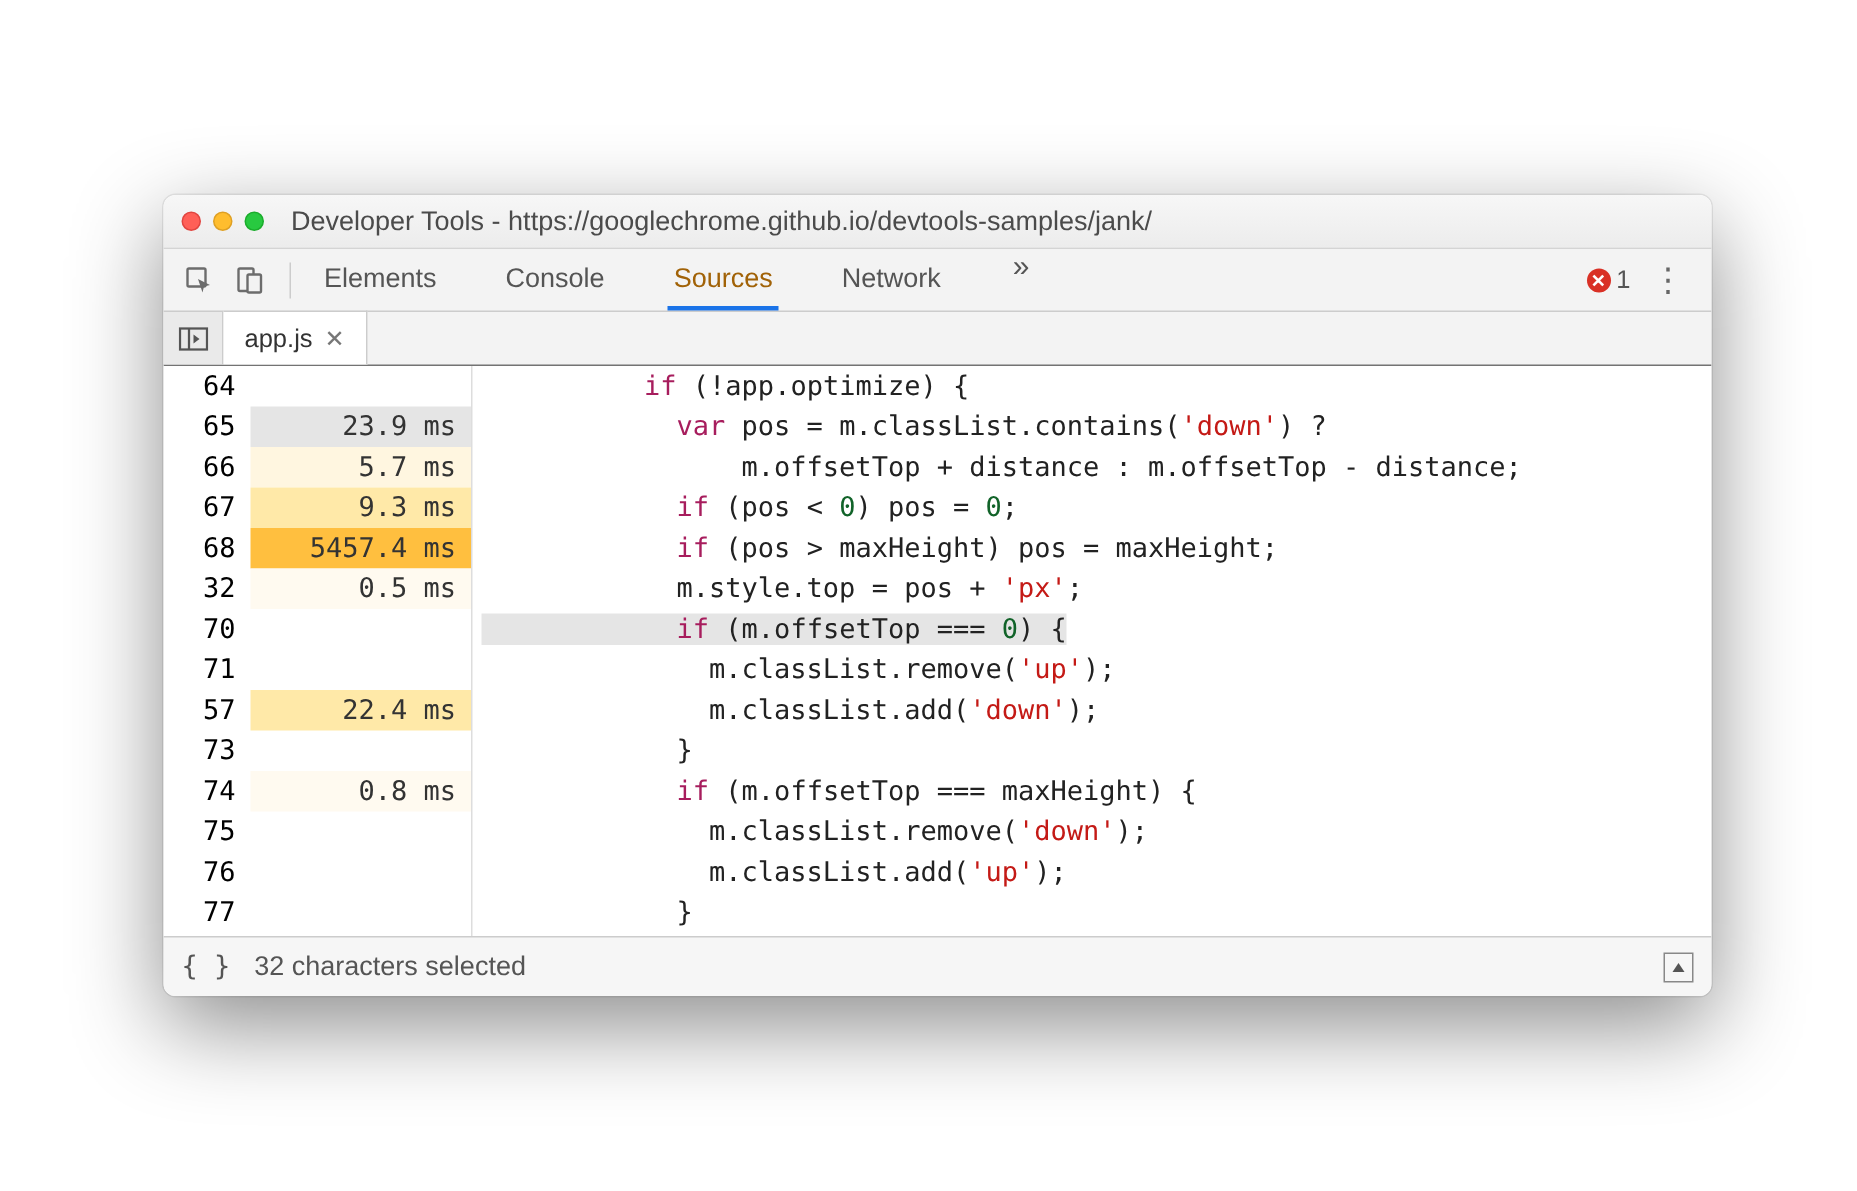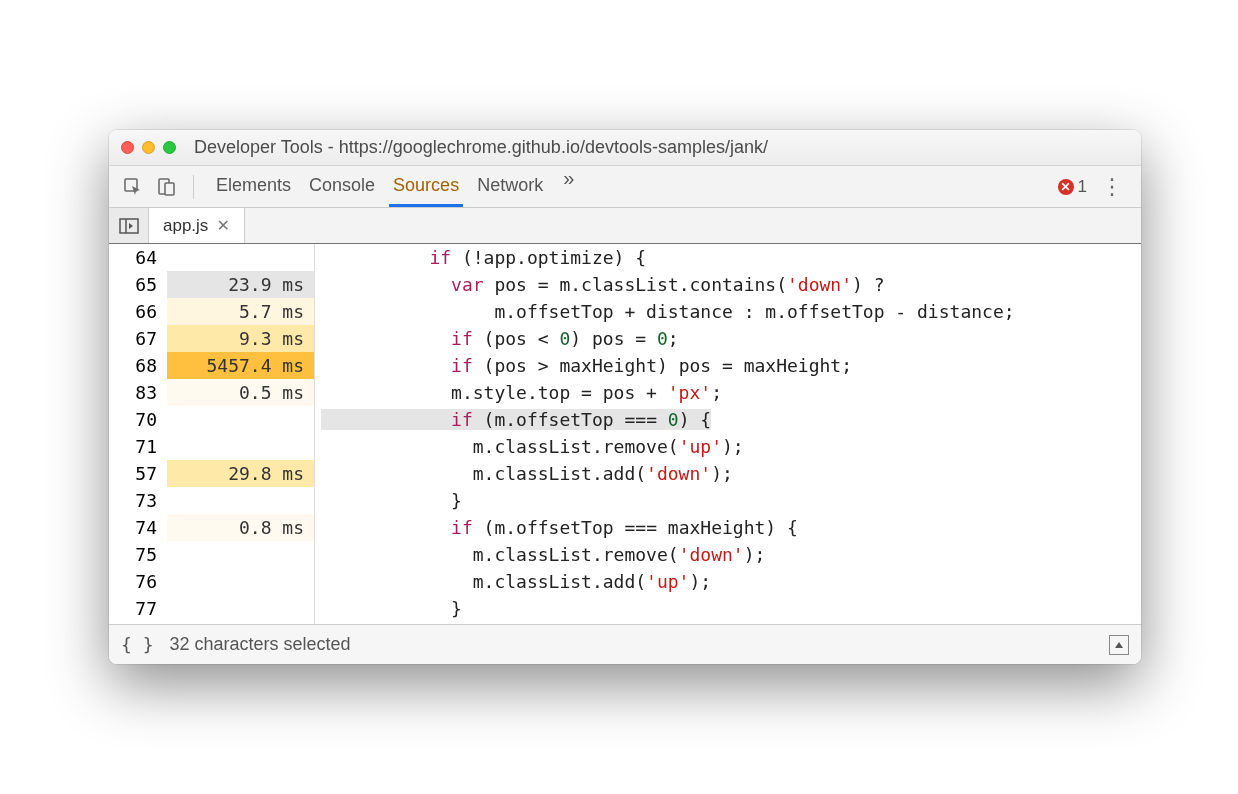--- a/index.html
+++ b/index.html
@@ -40,21 +40,21 @@
   .toolbar {
     height: 42px;
     background:#f3f3f3;
     border-bottom:1px solid #ccc;
     display:flex; align-items:center;
     padding:0 10px;
     gap: 6px;
   }
   .tb-icon { color:#6c6c6c; display:flex; align-items:center; justify-content:center; width:28px; height:28px;}
   .tb-sep { width:1px; height:24px; background:#ccc; margin:0 6px;}
-  .tabs { display:flex; gap:10px; margin-left:6px; font-size:18px; color:#555;}
+  .tabs { display:flex; gap:38px; margin-left:6px; font-size:18px; color:#555;}
   .tab { padding: 8px 4px 10px; cursor:default; position:relative;}
   .tab.active { color:#a16207; }
   .tab.active::after{content:"";position:absolute;left:0;right:0;bottom:-1px;height:3px;background:#1a73e8;}
   .more-tabs{color:#555;font-size:20px;padding:0 6px;}
   .spacer{flex:1;}
   .err-badge{display:flex;align-items:center;gap:4px;color:#555;font-size:17px;}
   .err-circle{width:16px;height:16px;border-radius:50%;background:#d93025;color:#fff;display:flex;align-items:center;justify-content:center;font-size:12px;font-weight:bold;}
   .menu-dots{color:#666;font-size:22px;padding:0 8px;letter-spacing:0;}
   
   .filetabs{height:36px;background:#f3f3f3;border-bottom:1px solid #737373;display:flex;align-items:stretch;}
@@ -142,40 +142,40 @@
     </div>
   </div>
 
   <div class="code-area">
     <div class="ln-col" id="ln-col">
         <div>64</div>
         <div>65</div>
         <div>66</div>
         <div>67</div>
         <div>68</div>
-        <div>83</div>
+        <div>32</div>
         <div>70</div>
         <div>71</div>
         <div>57</div>
         <div>73</div>
         <div>74</div>
         <div>75</div>
         <div>76</div>
         <div>77</div>
       </div>
     <div class="time-col" id="time-col">
         <div class=""></div>
         <div class="heat3">23.9 ms</div>
         <div class="heat1">5.7 ms</div>
         <div class="heat2">9.3 ms</div>
         <div class="heat4">5457.4 ms</div>
         <div class="heat5">0.5 ms</div>
         <div class=""></div>
         <div class=""></div>
-        <div class="heat2">29.8 ms</div>
+        <div class="heat2">22.4 ms</div>
         <div class=""></div>
         <div class="heat5">0.8 ms</div>
         <div class=""></div>
         <div class=""></div>
         <div class=""></div>
       </div>
     <div class="code-col" id="code-col"><div class="line"><span class="pln">          </span><span class="kw">if</span><span class="pln"> (!app.optimize) {</span></div><div class="line"><span class="pln">            </span><span class="kw">var</span><span class="pln"> pos = m.classList.contains(</span><span class="str">'down'</span><span class="pln">) ?</span></div><div class="line"><span class="pln">                m.offsetTop + distance : m.offsetTop - distance;</span></div><div class="line"><span class="pln">            </span><span class="kw">if</span><span class="pln"> (pos &lt; </span><span class="num">0</span><span class="pln">) pos = </span><span class="num">0</span><span class="pln">;</span></div><div class="line"><span class="pln">            </span><span class="kw">if</span><span class="pln"> (pos &gt; maxHeight) pos = maxHeight;</span></div><div class="line"><span class="pln">            m.style.top = pos + </span><span class="str">'px'</span><span class="pln">;</span></div><div class="line"><span class="hl"><span class="pln">            </span><span class="kw">if</span><span class="pln"> (m.offsetTop === </span><span class="num">0</span><span class="pln">) {</span></span></div><div class="line"><span class="pln">              m.classList.remove(</span><span class="str">'up'</span><span class="pln">);</span></div><div class="line"><span class="pln">              m.classList.add(</span><span class="str">'down'</span><span class="pln">);</span></div><div class="line"><span class="pln">            }</span></div><div class="line"><span class="pln">            </span><span class="kw">if</span><span class="pln"> (m.offsetTop === maxHeight) {</span></div><div class="line"><span class="pln">              m.classList.remove(</span><span class="str">'down'</span><span class="pln">);</span></div><div class="line"><span class="pln">              m.classList.add(</span><span class="str">'up'</span><span class="pln">);</span></div><div class="line"><span class="pln">            }</span></div></div>
   </div>
 
   <div class="status">

